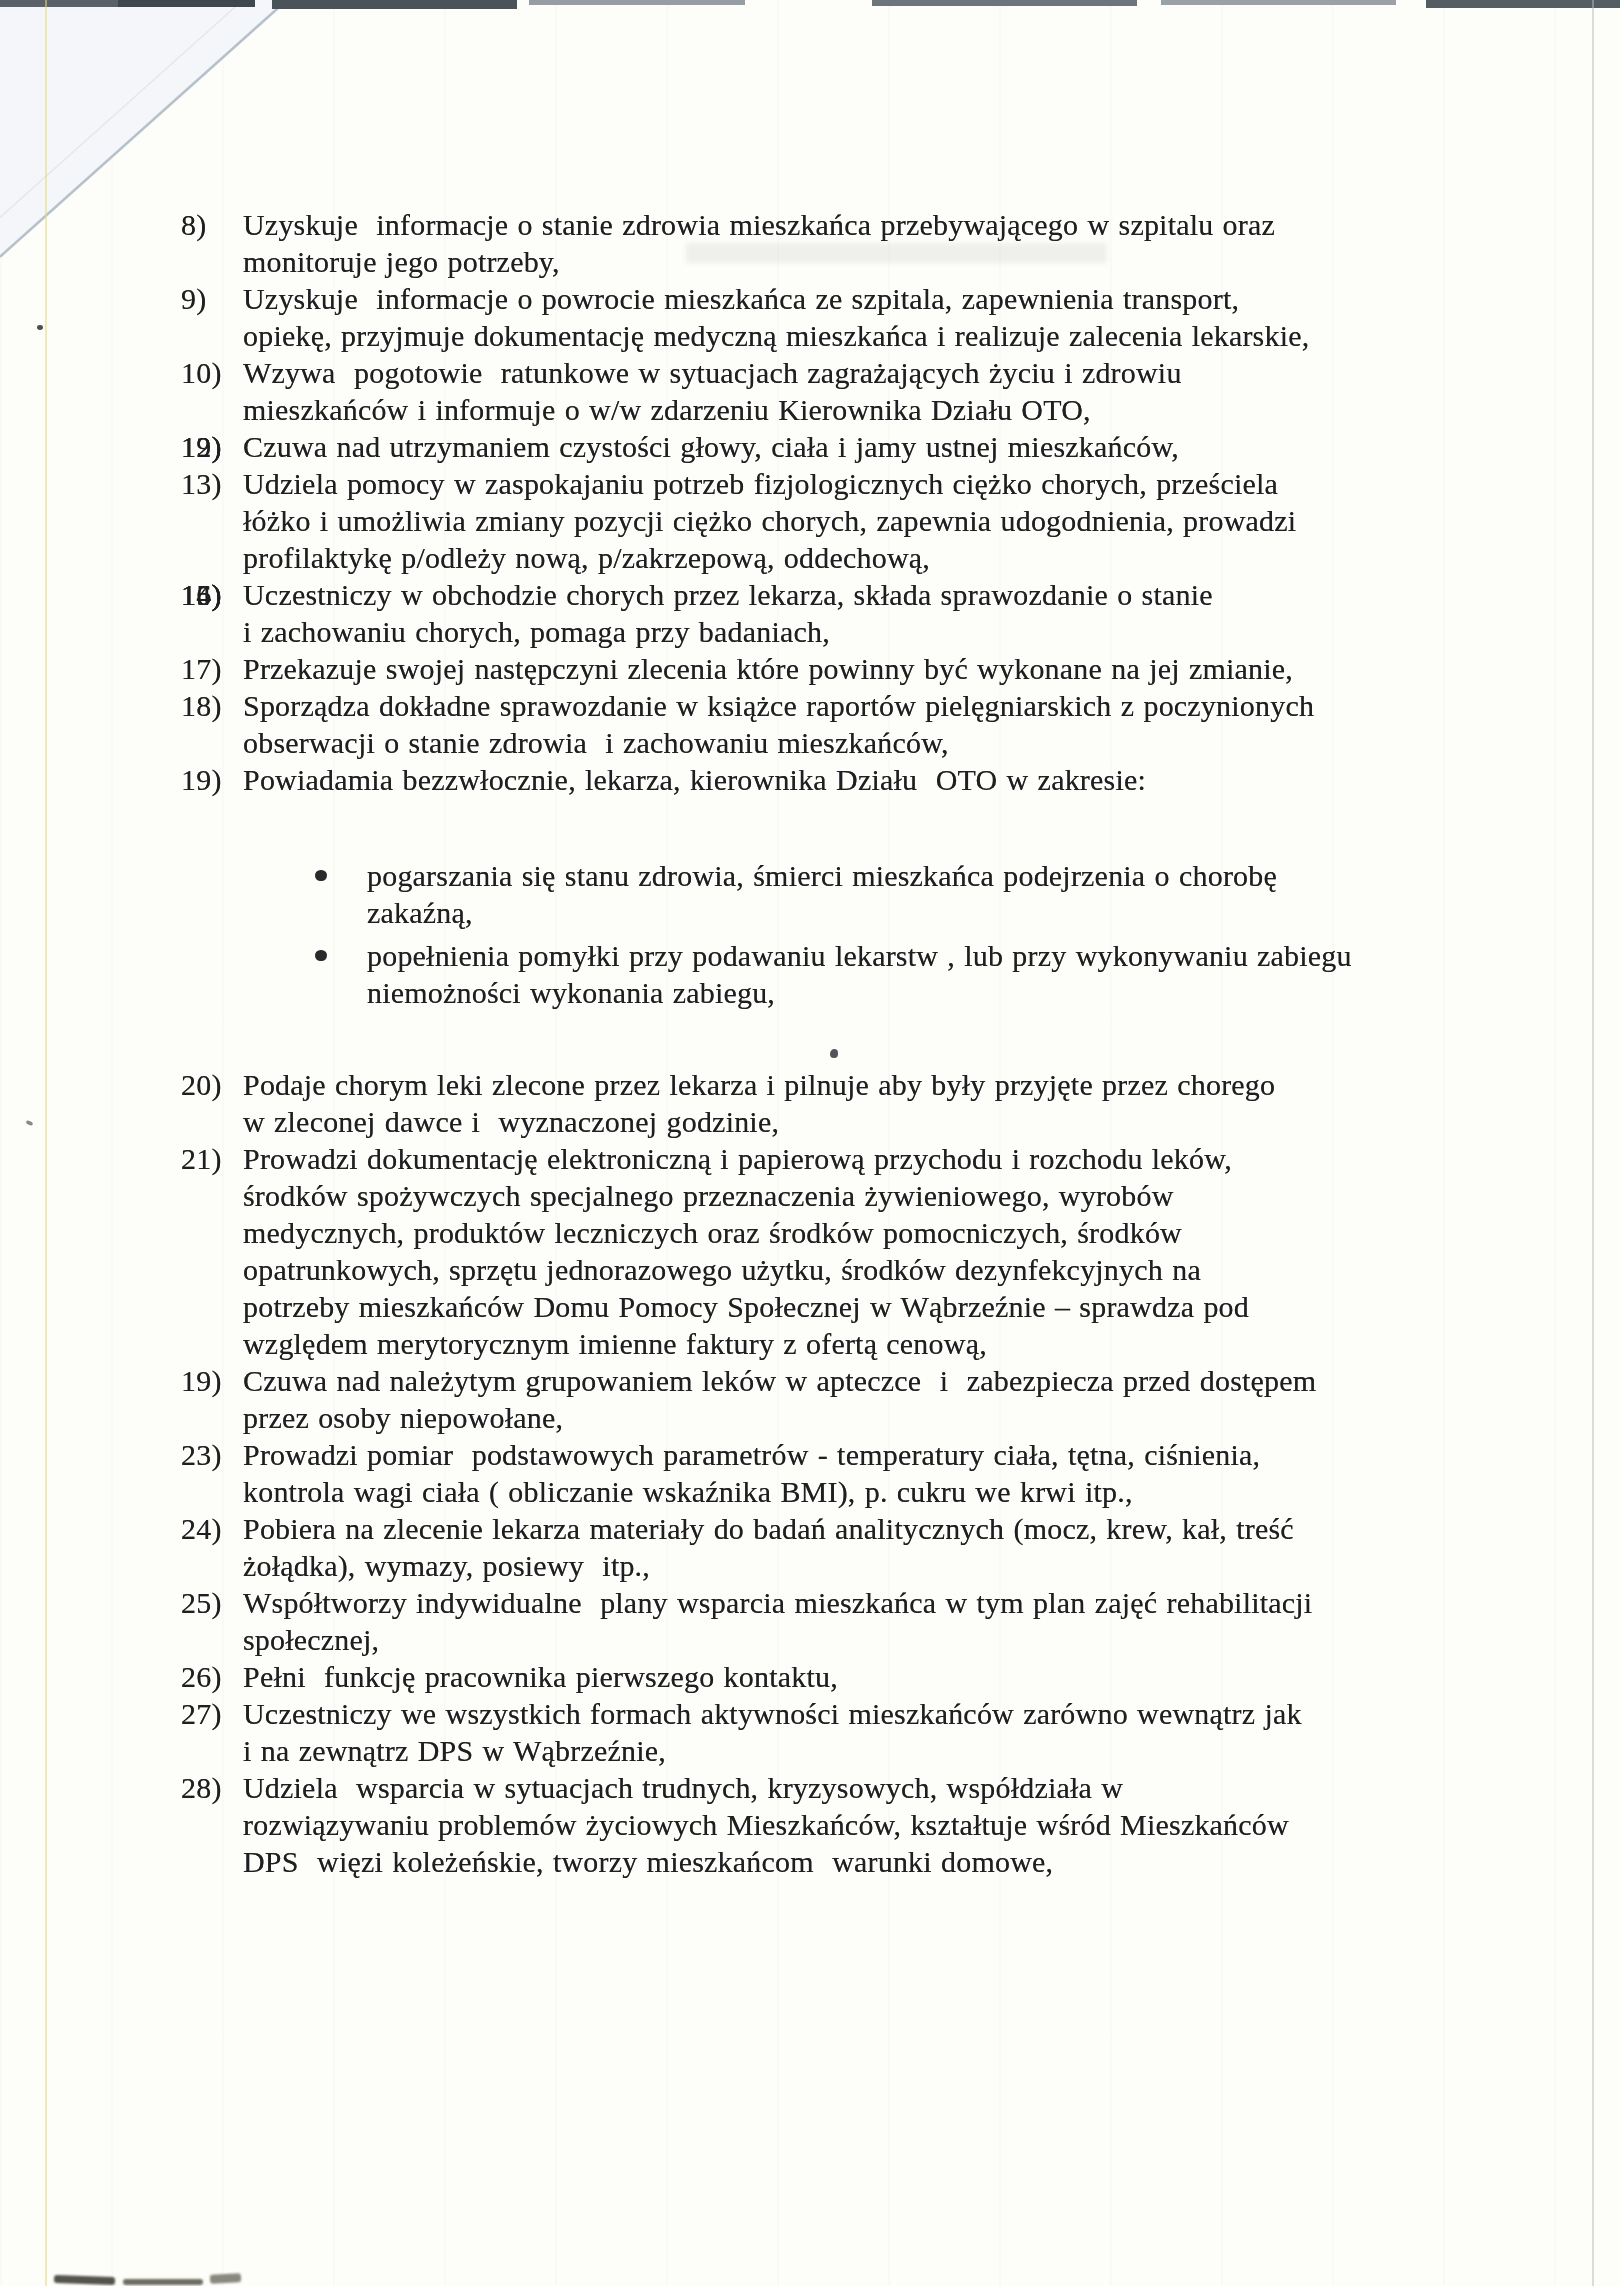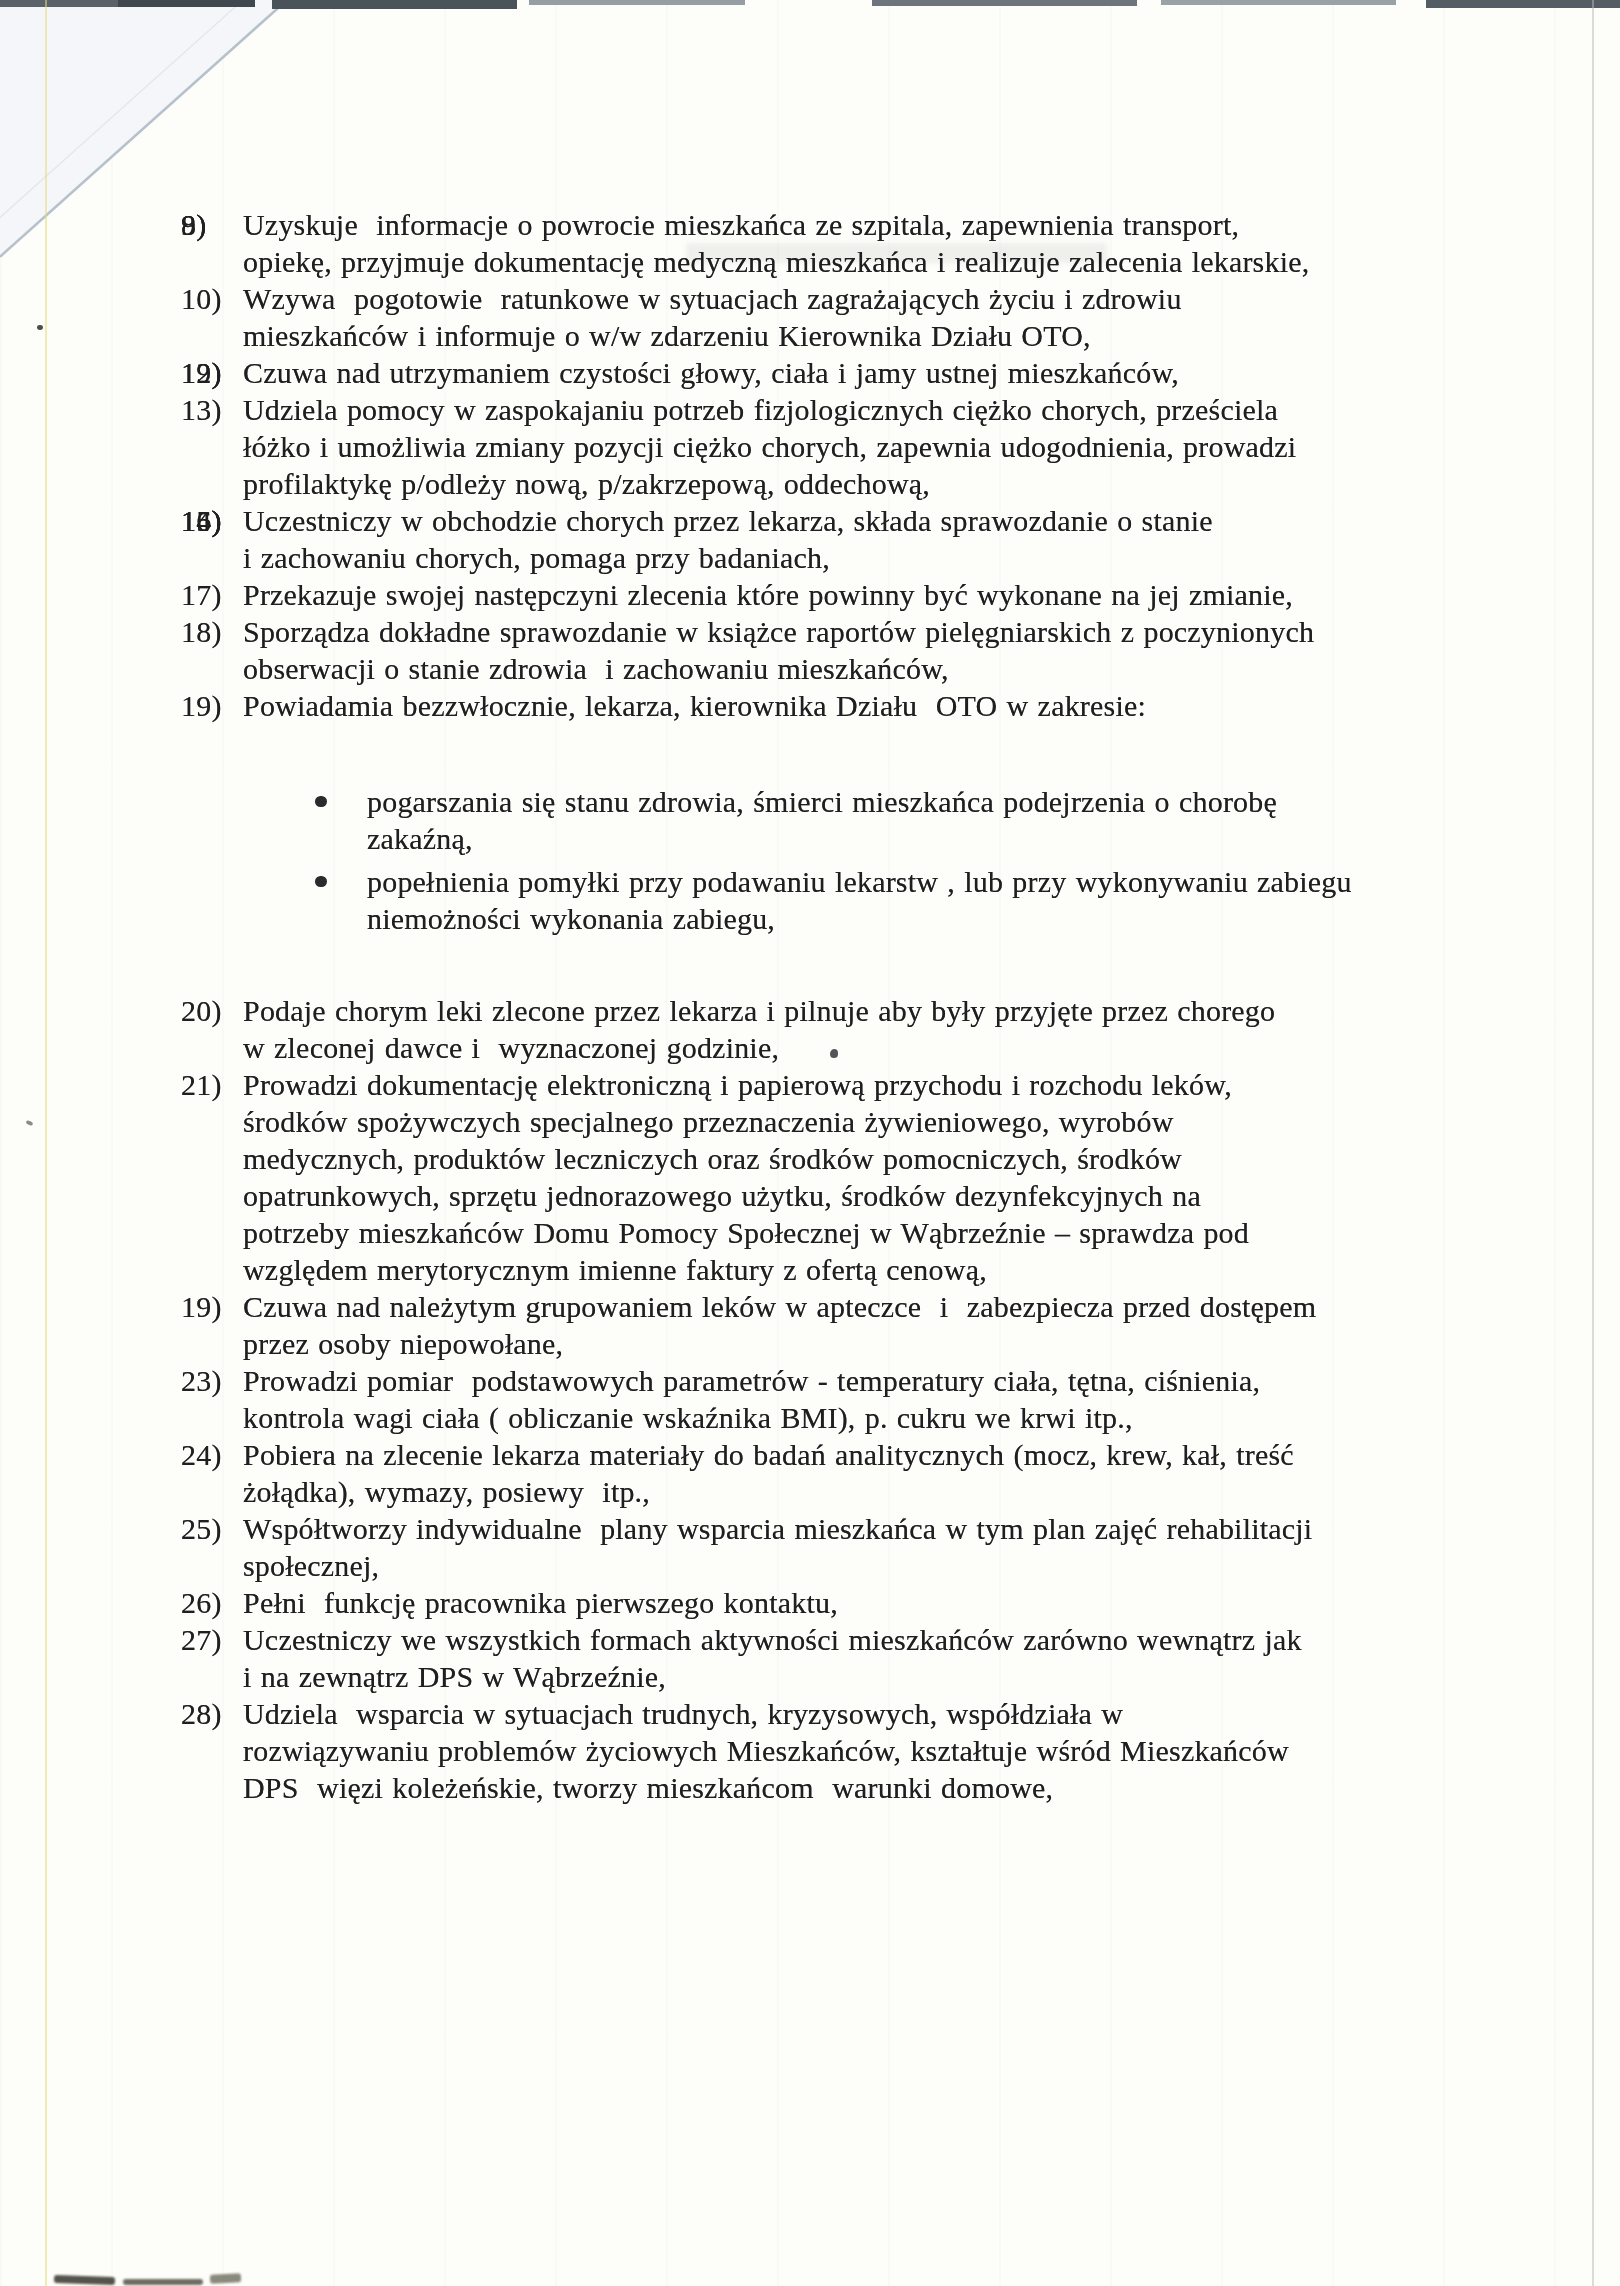--- a/index.html
+++ b/index.html
@@ -86,21 +86,22 @@
 <div class="speck speck-b"></div>
 <div class="speck speck-c"></div>
 <div class="ghost"></div>
 <div class="smudge sm1"></div>
 <div class="smudge sm2"></div>
 <div class="smudge sm3"></div>
 
 <div class="content">
 
   <div class="item">
-    <span class="num">8)</span>
+    <span class="num">8)</span><span class="txt">Uzyskuje  informacje o stanie zdrowia mieszkańca przebywającego w szpitalu oraz
+monitoruje jego potrzeby,</span>
   </div>
   <div class="item">
     <span class="num">9)</span><span class="txt">Uzyskuje  informacje o powrocie mieszkańca ze szpitala, zapewnienia transport,
 opiekę, przyjmuje dokumentację medyczną mieszkańca i realizuje zalecenia lekarskie,</span>
   </div>
   <div class="item">
     <span class="num">10)</span><span class="txt">Wzywa  pogotowie  ratunkowe w sytuacjach zagrażających życiu i zdrowiu
 mieszkańców i informuje o w/w zdarzeniu Kierownika Działu OTO,</span>
   </div>
   <div class="item">

